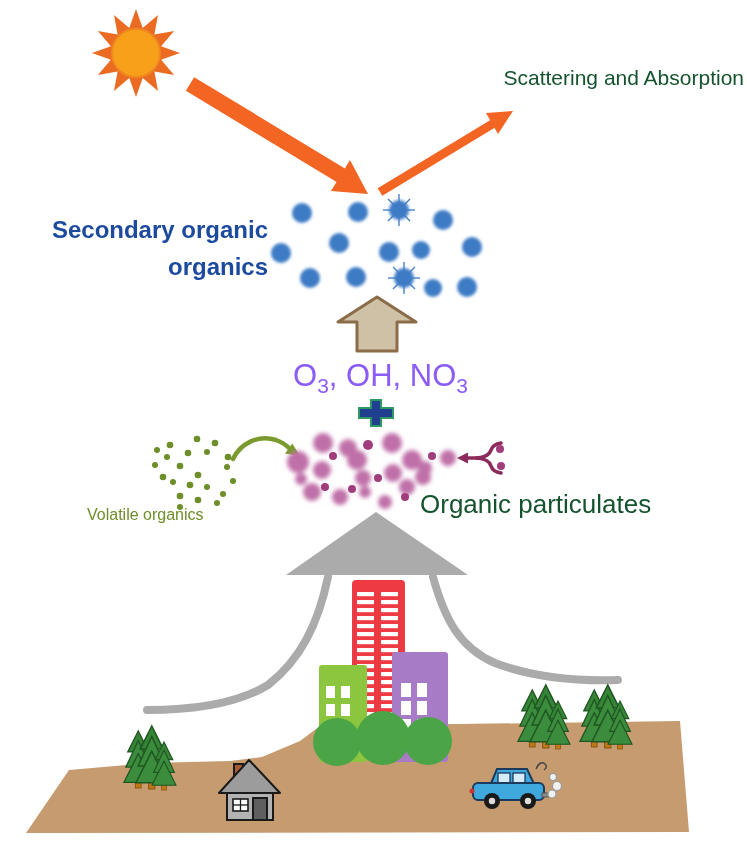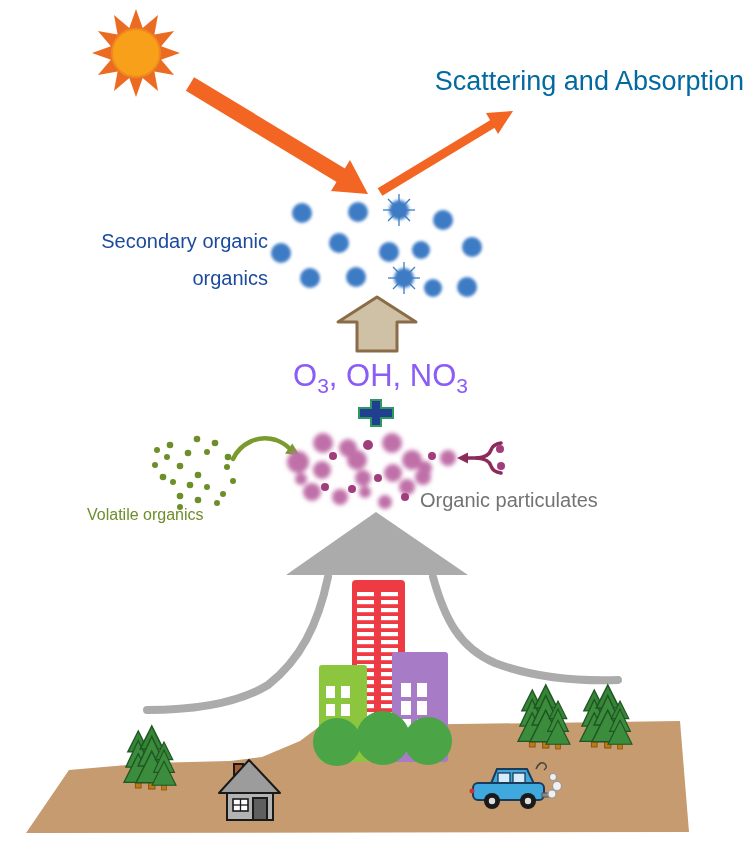--- a/index.html
+++ b/index.html
@@ -1,25 +1,25 @@
 <!DOCTYPE html>
 <html><head>
 <meta charset="utf-8">
 <style>
   html,body{margin:0;padding:0;background:#fff;}
   .canvas{position:relative;width:747px;height:841px;background:#ffffff;overflow:hidden;
           font-family:"Liberation Sans", sans-serif;}
   .canvas svg{position:absolute;left:0;top:0;}
   .lbl{position:absolute;white-space:nowrap;}
-  .lbl-scattering{top:66px;right:3px;font-size:27px;color:#0369a1;}
-  .lbl-soa{top:223px;right:479px;font-size:20px;line-height:37px;color:#1B4A9E;text-align:right;}
+  .lbl-scattering{top:66px;right:3px;font-size:21px;color:#14532d;}
+  .lbl-soa{top:211px;right:479px;font-size:24px;line-height:37px;color:#1B4A9E;text-align:right;font-weight:bold;}
   .lbl-oxidants{top:358px;left:293px;font-size:31px;color:#8b5cf6;}
   .lbl-oxidants sub{font-size:21px;}
   .lbl-volatile{top:506px;left:87px;font-size:16px;color:#6E8E2A;}
-  .lbl-particulates{top:489px;left:420px;font-size:20px;color:#737373;}
+  .lbl-particulates{top:489px;left:420px;font-size:26px;color:#14532d;}
 </style>
 </head>
 <body>
 
 <div class="canvas">
 
   <svg width="747" height="841" viewBox="0 0 747 841">
     <defs>
       <filter id="soft16" x="-60%" y="-60%" width="220%" height="220%">
           <feGaussianBlur stdDeviation="1.6"></feGaussianBlur>

